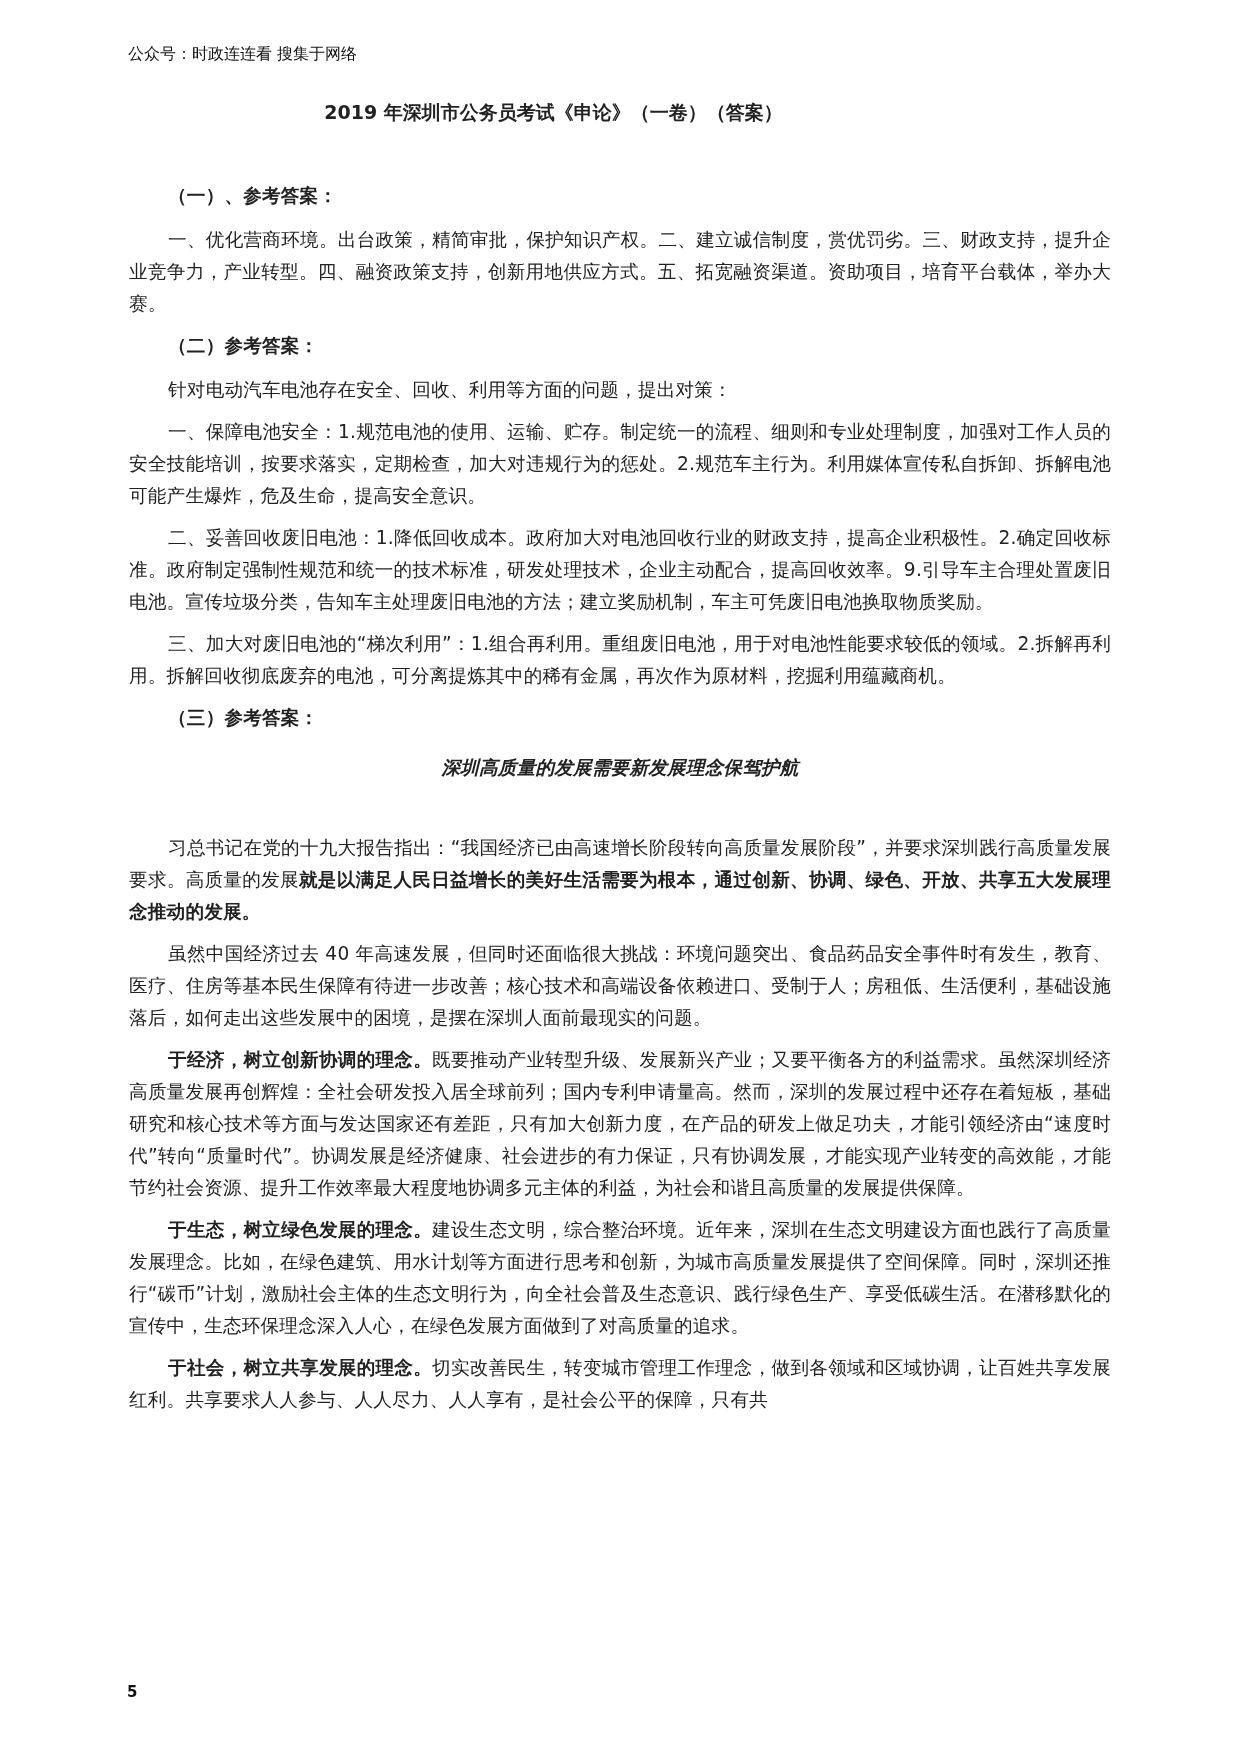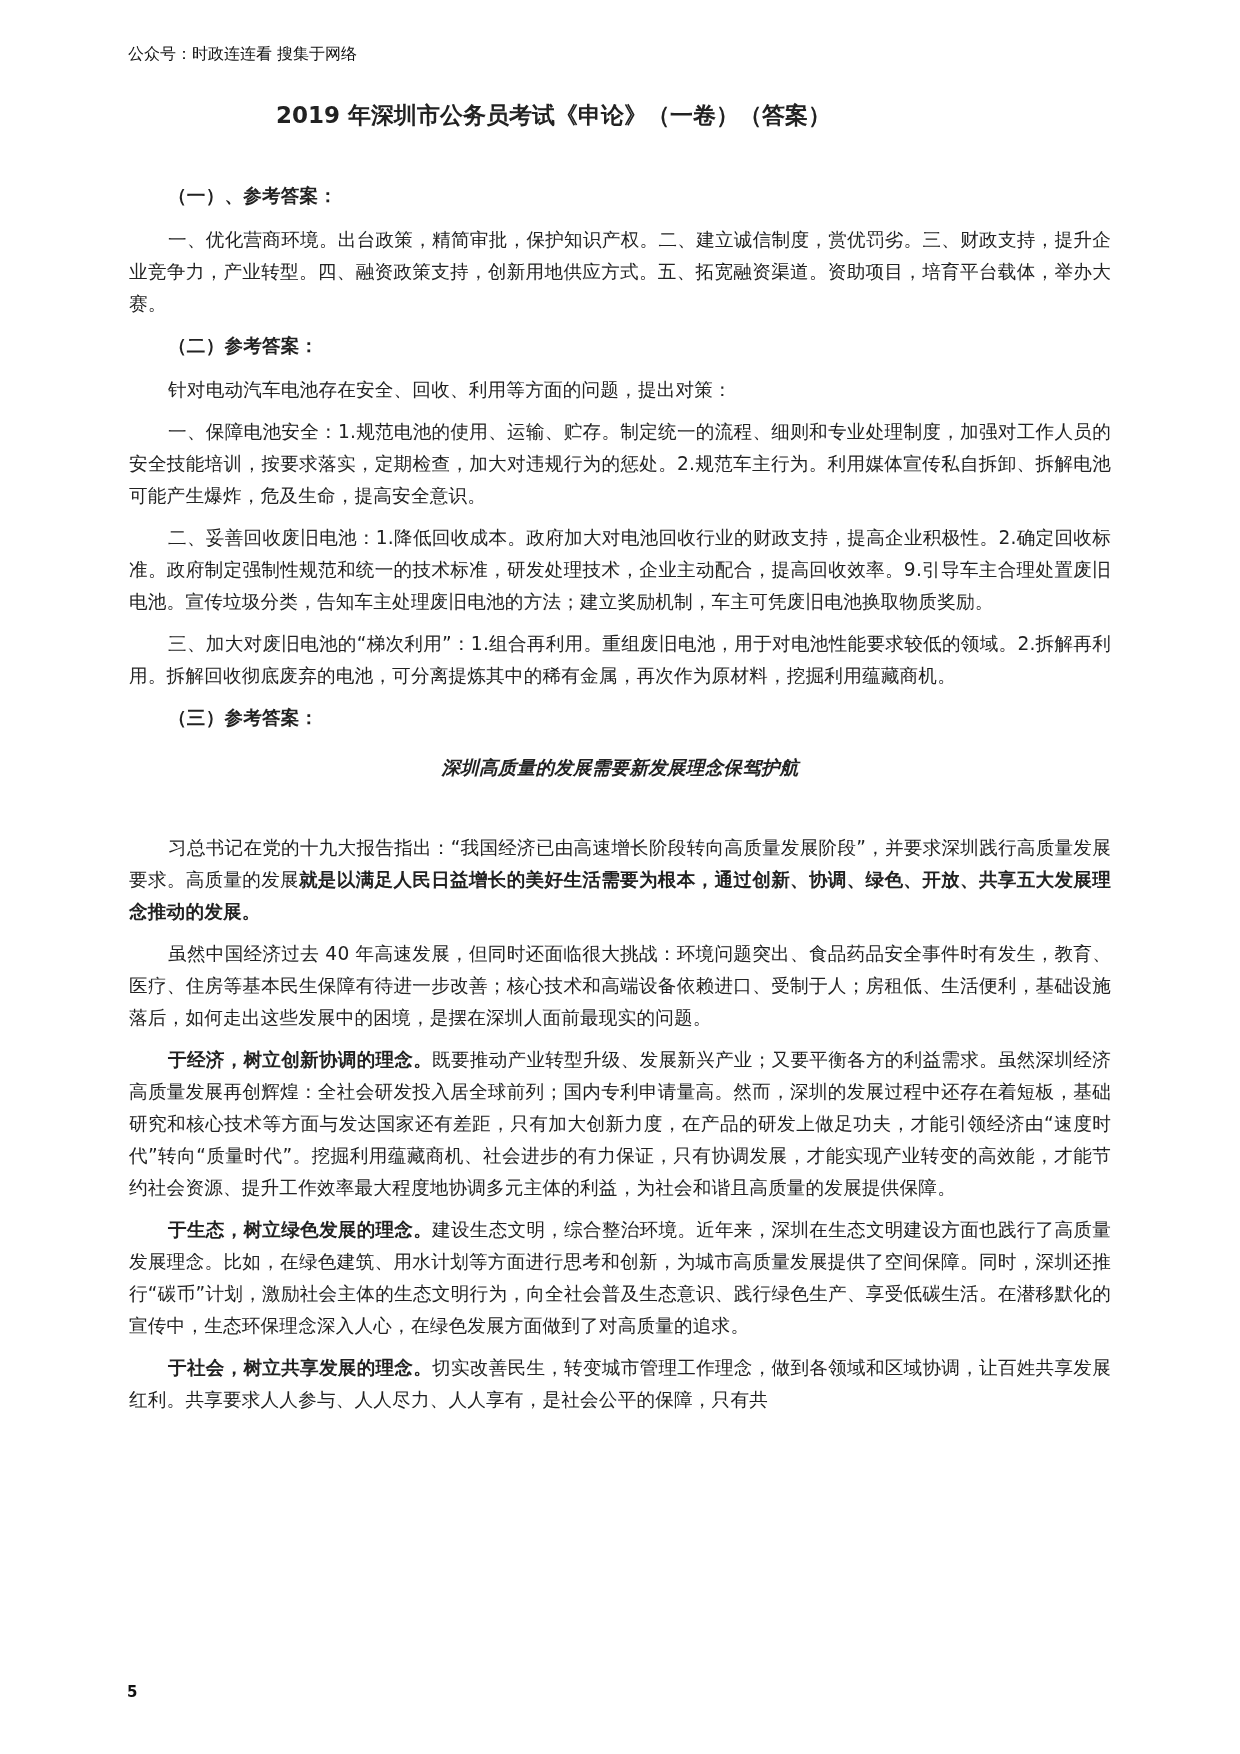--- a/index.html
+++ b/index.html
@@ -1,20 +1,20 @@
 <!DOCTYPE html>
 <html><head>
 <meta charset="utf-8">
 <style>
   html, body { margin:0; padding:0; background:#fff; }
   body { width:1240px; height:1754px; position:relative; overflow:hidden;
          font-family:"DejaVu Sans","Liberation Sans",sans-serif; color:#222; }
   .header { position:absolute; left:128px; top:44px; font-size:16px; font-weight:normal; color:#111; }
   .title { position:absolute; left:0; width:1107px; top:100px; text-align:center;
-           font-size:23px; font-weight:bold; color:#222; }
+           font-size:19px; font-weight:bold; color:#222; }
   .content { position:absolute; left:129px; top:180px; width:982px; font-size:18.6px;
              line-height:32px; letter-spacing:0.2px; }
   .content p { margin:0 0 10px 0; text-indent:2.1em; text-align:justify; }
   .content p.h { font-weight:bold; margin-bottom:12px; }
   .content .essay-title { text-align:center; text-indent:0; font-weight:bold; margin:18px 0 48px 0;font-style:italic; }
   .b { font-weight:bold; }
   .page-num { position:absolute; left:127px; top:1683px; font-size:15px; font-weight:bold; color:#111; }
 </style>
 </head>
 <body>
@@ -31,18 +31,18 @@
   <p>针对电动汽车电池存在安全、回收、利用等方面的问题，提出对策：</p>
   <p>一、保障电池安全：1.规范电池的使用、运输、贮存。制定统一的流程、细则和专业处理制度，加强对工作人员的安全技能培训，按要求落实，定期检查，加大对违规行为的惩处。2.规范车主行为。利用媒体宣传私自拆卸、拆解电池可能产生爆炸，危及生命，提高安全意识。</p>
   <p>二、妥善回收废旧电池：1.降低回收成本。政府加大对电池回收行业的财政支持，提高企业积极性。2.确定回收标准。政府制定强制性规范和统一的技术标准，研发处理技术，企业主动配合，提高回收效率。9.引导车主合理处置废旧电池。宣传垃圾分类，告知车主处理废旧电池的方法；建立奖励机制，车主可凭废旧电池换取物质奖励。</p>
   <p>三、加大对废旧电池的“梯次利用”：1.组合再利用。重组废旧电池，用于对电池性能要求较低的领域。2.拆解再利用。拆解回收彻底废弃的电池，可分离提炼其中的稀有金属，再次作为原材料，挖掘利用蕴藏商机。</p>
 
   <p class="h">（三）参考答案：</p>
   <p class="essay-title">深圳高质量的发展需要新发展理念保驾护航</p>
 
   <p><span>习总书记在党的十九大报告指出：“我国经济已由高速增长阶段转向高质量发展阶段”，并要求深圳践行高质量发展要求。高质量的发展</span><span class="b">就是以满足人民日益增长的美好生活需要为根本，通过创新、协调、绿色、开放、共享五大发展理念推动的发展。</span></p>
   <p>虽然中国经济过去 40 年高速发展，但同时还面临很大挑战：环境问题突出、食品药品安全事件时有发生，教育、医疗、住房等基本民生保障有待进一步改善；核心技术和高端设备依赖进口、受制于人；房租低、生活便利，基础设施落后，如何走出这些发展中的困境，是摆在深圳人面前最现实的问题。</p>
-  <p><span class="b">于经济，树立创新协调的理念。</span><span>既要推动产业转型升级、发展新兴产业；又要平衡各方的利益需求。虽然深圳经济高质量发展再创辉煌：全社会研发投入居全球前列；国内专利申请量高。然而，深圳的发展过程中还存在着短板，基础研究和核心技术等方面与发达国家还有差距，只有加大创新力度，在产品的研发上做足功夫，才能引领经济由“速度时代”转向“质量时代”。挖掘利用蕴藏商机、社会进步的有力保证，只有协调发展，才能实现产业转变的高效能，才能节约社会资源、提升工作效率最大程度地协调多元主体的利益，为社会和谐且高质量的发展提供保障。</span></p>
+  <p><span class="b">于经济，树立创新协调的理念。</span><span>既要推动产业转型升级、发展新兴产业；又要平衡各方的利益需求。虽然深圳经济高质量发展再创辉煌：全社会研发投入居全球前列；国内专利申请量高。然而，深圳的发展过程中还存在着短板，基础研究和核心技术等方面与发达国家还有差距，只有加大创新力度，在产品的研发上做足功夫，才能引领经济由“速度时代”转向“质量时代”。协调发展是经济健康、社会进步的有力保证，只有协调发展，才能实现产业转变的高效能，才能节约社会资源、提升工作效率最大程度地协调多元主体的利益，为社会和谐且高质量的发展提供保障。</span></p>
   <p><span class="b">于生态，树立绿色发展的理念。</span><span>建设生态文明，综合整治环境。近年来，深圳在生态文明建设方面也践行了高质量发展理念。比如，在绿色建筑、用水计划等方面进行思考和创新，为城市高质量发展提供了空间保障。同时，深圳还推行“碳币”计划，激励社会主体的生态文明行为，向全社会普及生态意识、践行绿色生产、享受低碳生活。在潜移默化的宣传中，生态环保理念深入人心，在绿色发展方面做到了对高质量的追求。</span></p>
   <p><span class="b">于社会，树立共享发展的理念。</span><span>切实改善民生，转变城市管理工作理念，做到各领域和区域协调，让百姓共享发展红利。共享要求人人参与、人人尽力、人人享有，是社会公平的保障，只有共</span></p>
 </div>
 
 <div class="page-num">5</div>
 
 </body></html>

